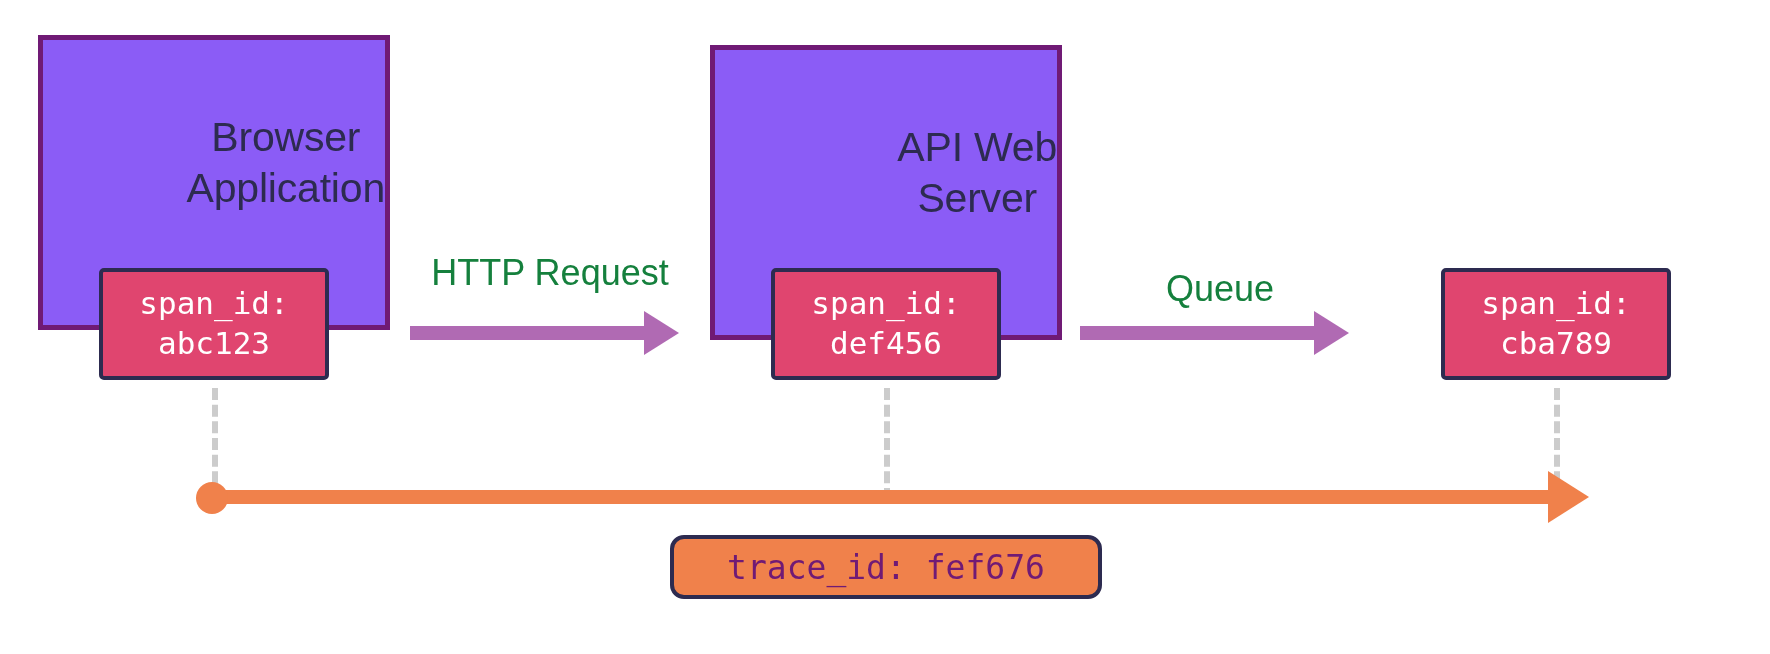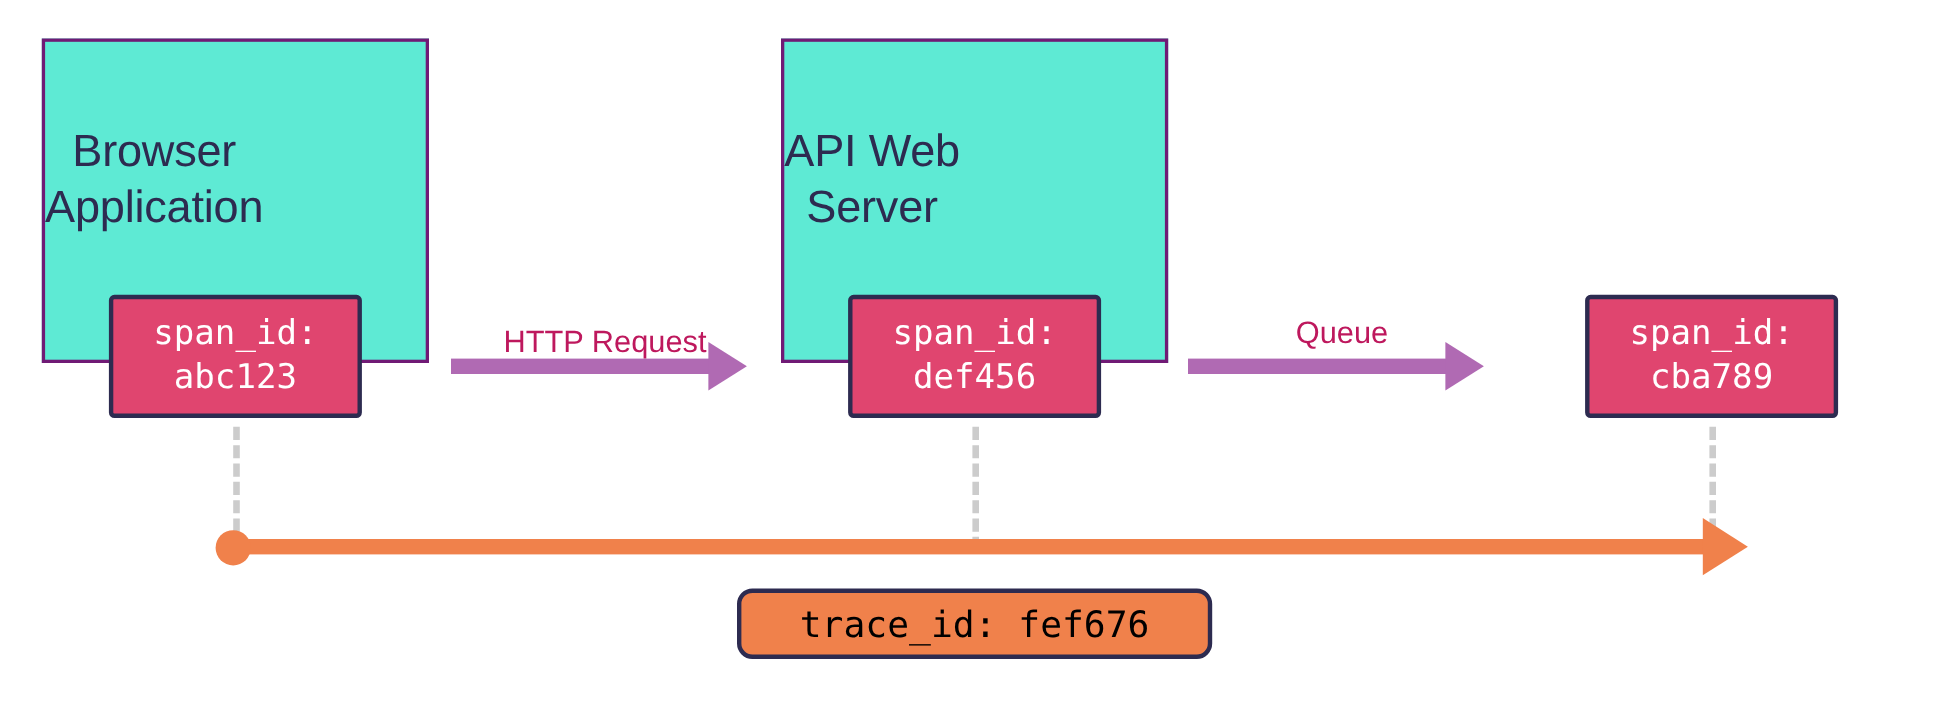--- a/index.html
+++ b/index.html
@@ -16,25 +16,25 @@
     width: 1770px;
     height: 654px;
     background: #ffffff;
     overflow: hidden;
   }
 
   
   .service-box {
     position: absolute;
     box-sizing: border-box;
-    background: #5eead4;
-    border: 3px solid #701a75;
+    background: #8b5cf6;
+    border: 5px solid #701a75;
     display: flex;
     align-items: center;
-    justify-content: flex-start;
+    justify-content: flex-end;
     padding-bottom: 40px;
   }
   .service-label {
     font-family: "Liberation Sans", sans-serif;
     font-size: 41px;
     line-height: 1.22;
     font-weight: 400;
     color: #2d2b50;
     text-align: center;
     white-space: pre-line;
@@ -85,26 +85,25 @@
     transform: translateY(-50%);
     width: 0;
     height: 0;
     border-top: 22px solid transparent;
     border-bottom: 22px solid transparent;
     border-left: 35px solid #b06ab3;
   }
   .flow-label {
     position: absolute;
     font-family: "Liberation Sans", sans-serif;
-    font-size: 28px;
-    color: #be185d;
+    font-size: 36px;
+    color: #15803d;
     text-align: center;
     white-space: nowrap;
     z-index: 3;
-    margin-top: 43px;
   }
 
   
   .trace-line {
     position: absolute;
     height: 14px;
     background: #f0814b;
     z-index: 2;
   }
   .trace-line::after {
@@ -134,35 +133,35 @@
     border: 4px solid #2d2b50;
     border-radius: 14px;
     display: flex;
     align-items: center;
     justify-content: center;
     z-index: 5;
   }
   .trace-badge-text {
     font-family: "DejaVu Sans Mono", "Liberation Mono", monospace;
     font-size: 33px;
-    color: #000000;
+    color: #701a75;
     white-space: nowrap;
   }
 </style>
 </head>
 <body>
 
 <div id="canvas">
 
   <div class="service-box" style="left:38px; top:35px; width:352px; height:295px;">
     <div class="service-label">Browser
 Application</div>
   </div>
 
-  <div class="service-box" style="left:710px; top:35px; width:352px; height:295px;">
+  <div class="service-box" style="left:710px; top:45px; width:352px; height:295px;">
     <div class="service-label">API Web
 Server</div>
   </div>
 
 
   <div class="dash-line" style="left:212px; top:388px; height:112px;"></div>
   <div class="dash-line" style="left:884px; top:388px; height:112px;"></div>
   <div class="dash-line" style="left:1554px; top:388px; height:112px;"></div>
 
   <div class="span-badge" style="left:99px; top:268px; width:230px; height:112px;">
@@ -176,21 +175,21 @@
   </div>
 
   <div class="span-badge" style="left:1441px; top:268px; width:230px; height:112px;">
     <div class="span-badge-text">span_id:
 cba789</div>
   </div>
 
   <div class="flow-label" style="left:390px; top:252px; width:320px;">HTTP Request</div>
   <div class="flow-arrow" style="left:410px; top:326px; width:235px;"></div>
 
-  <div class="flow-label" style="left:1060px; top:244px; width:320px;">Queue</div>
+  <div class="flow-label" style="left:1060px; top:268px; width:320px;">Queue</div>
   <div class="flow-arrow" style="left:1080px; top:326px; width:235px;"></div>
 
   <div class="trace-line" style="left:205px; top:490px; width:1344px;"></div>
   <div class="trace-dot" style="left:196px; top:482px; width:32px; height:32px;"></div>
 
   <div class="trace-badge" style="left:670px; top:535px; width:432px; height:64px;">
     <div class="trace-badge-text">trace_id: fef676</div>
   </div>
 
 </div>

